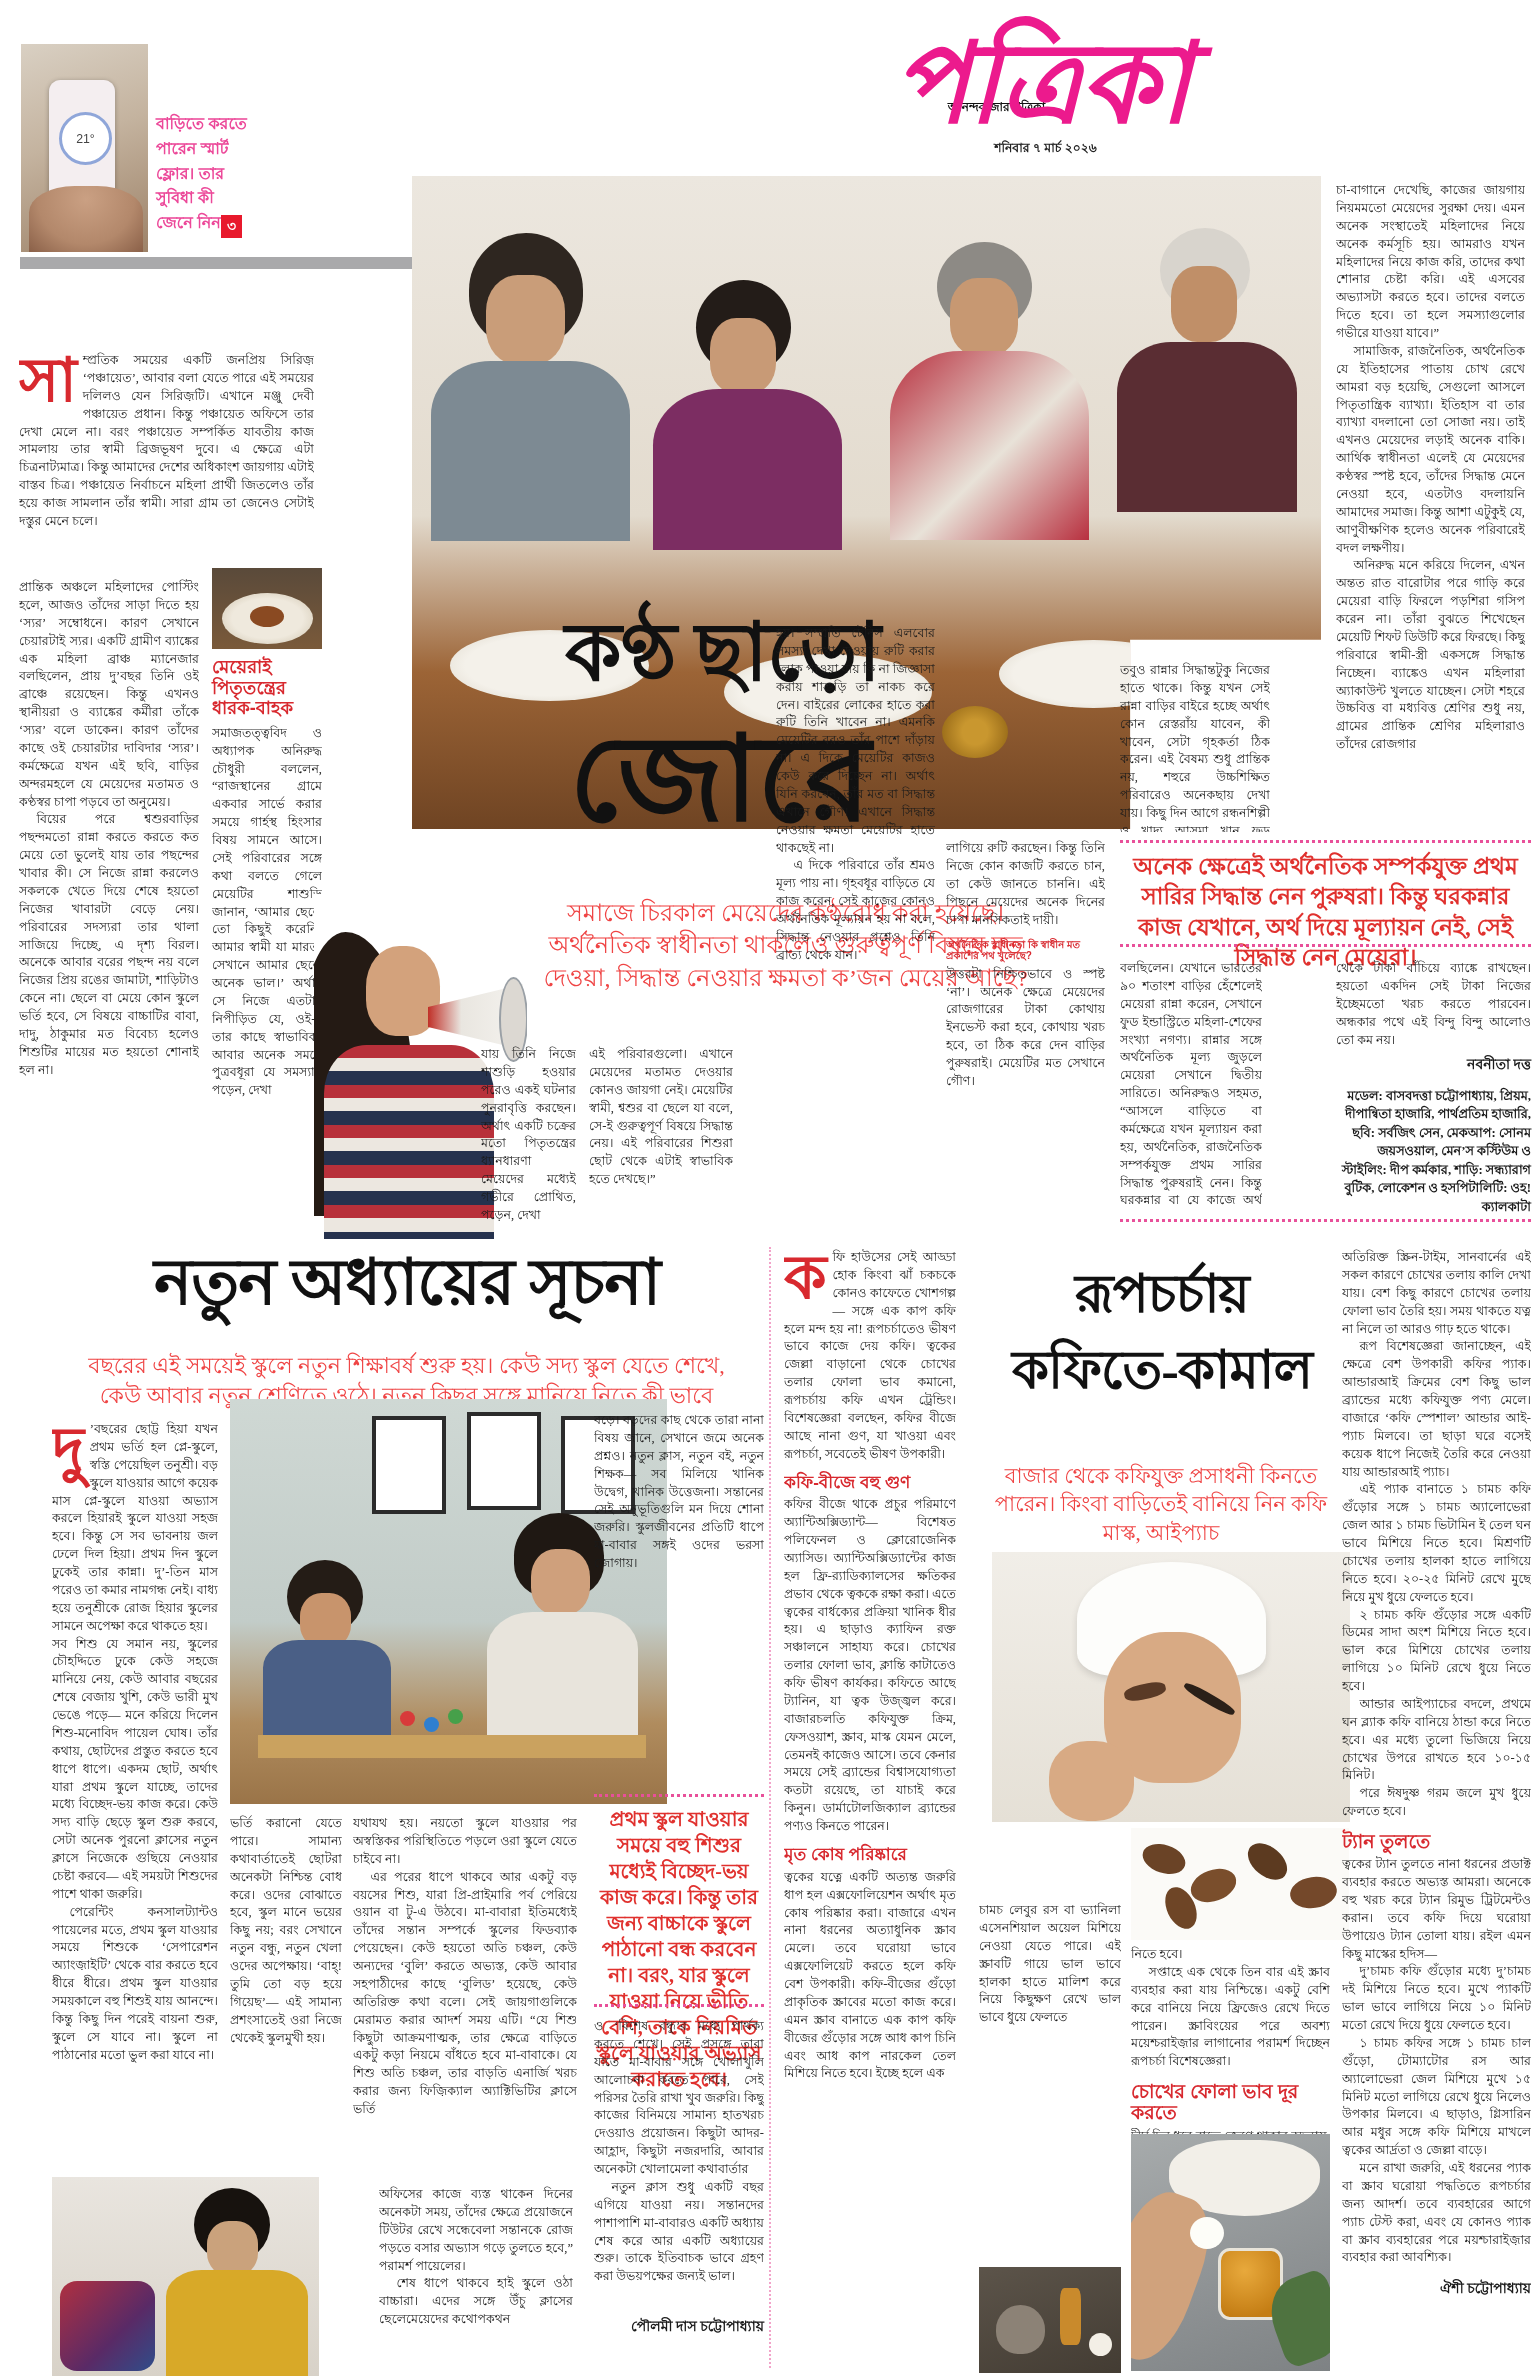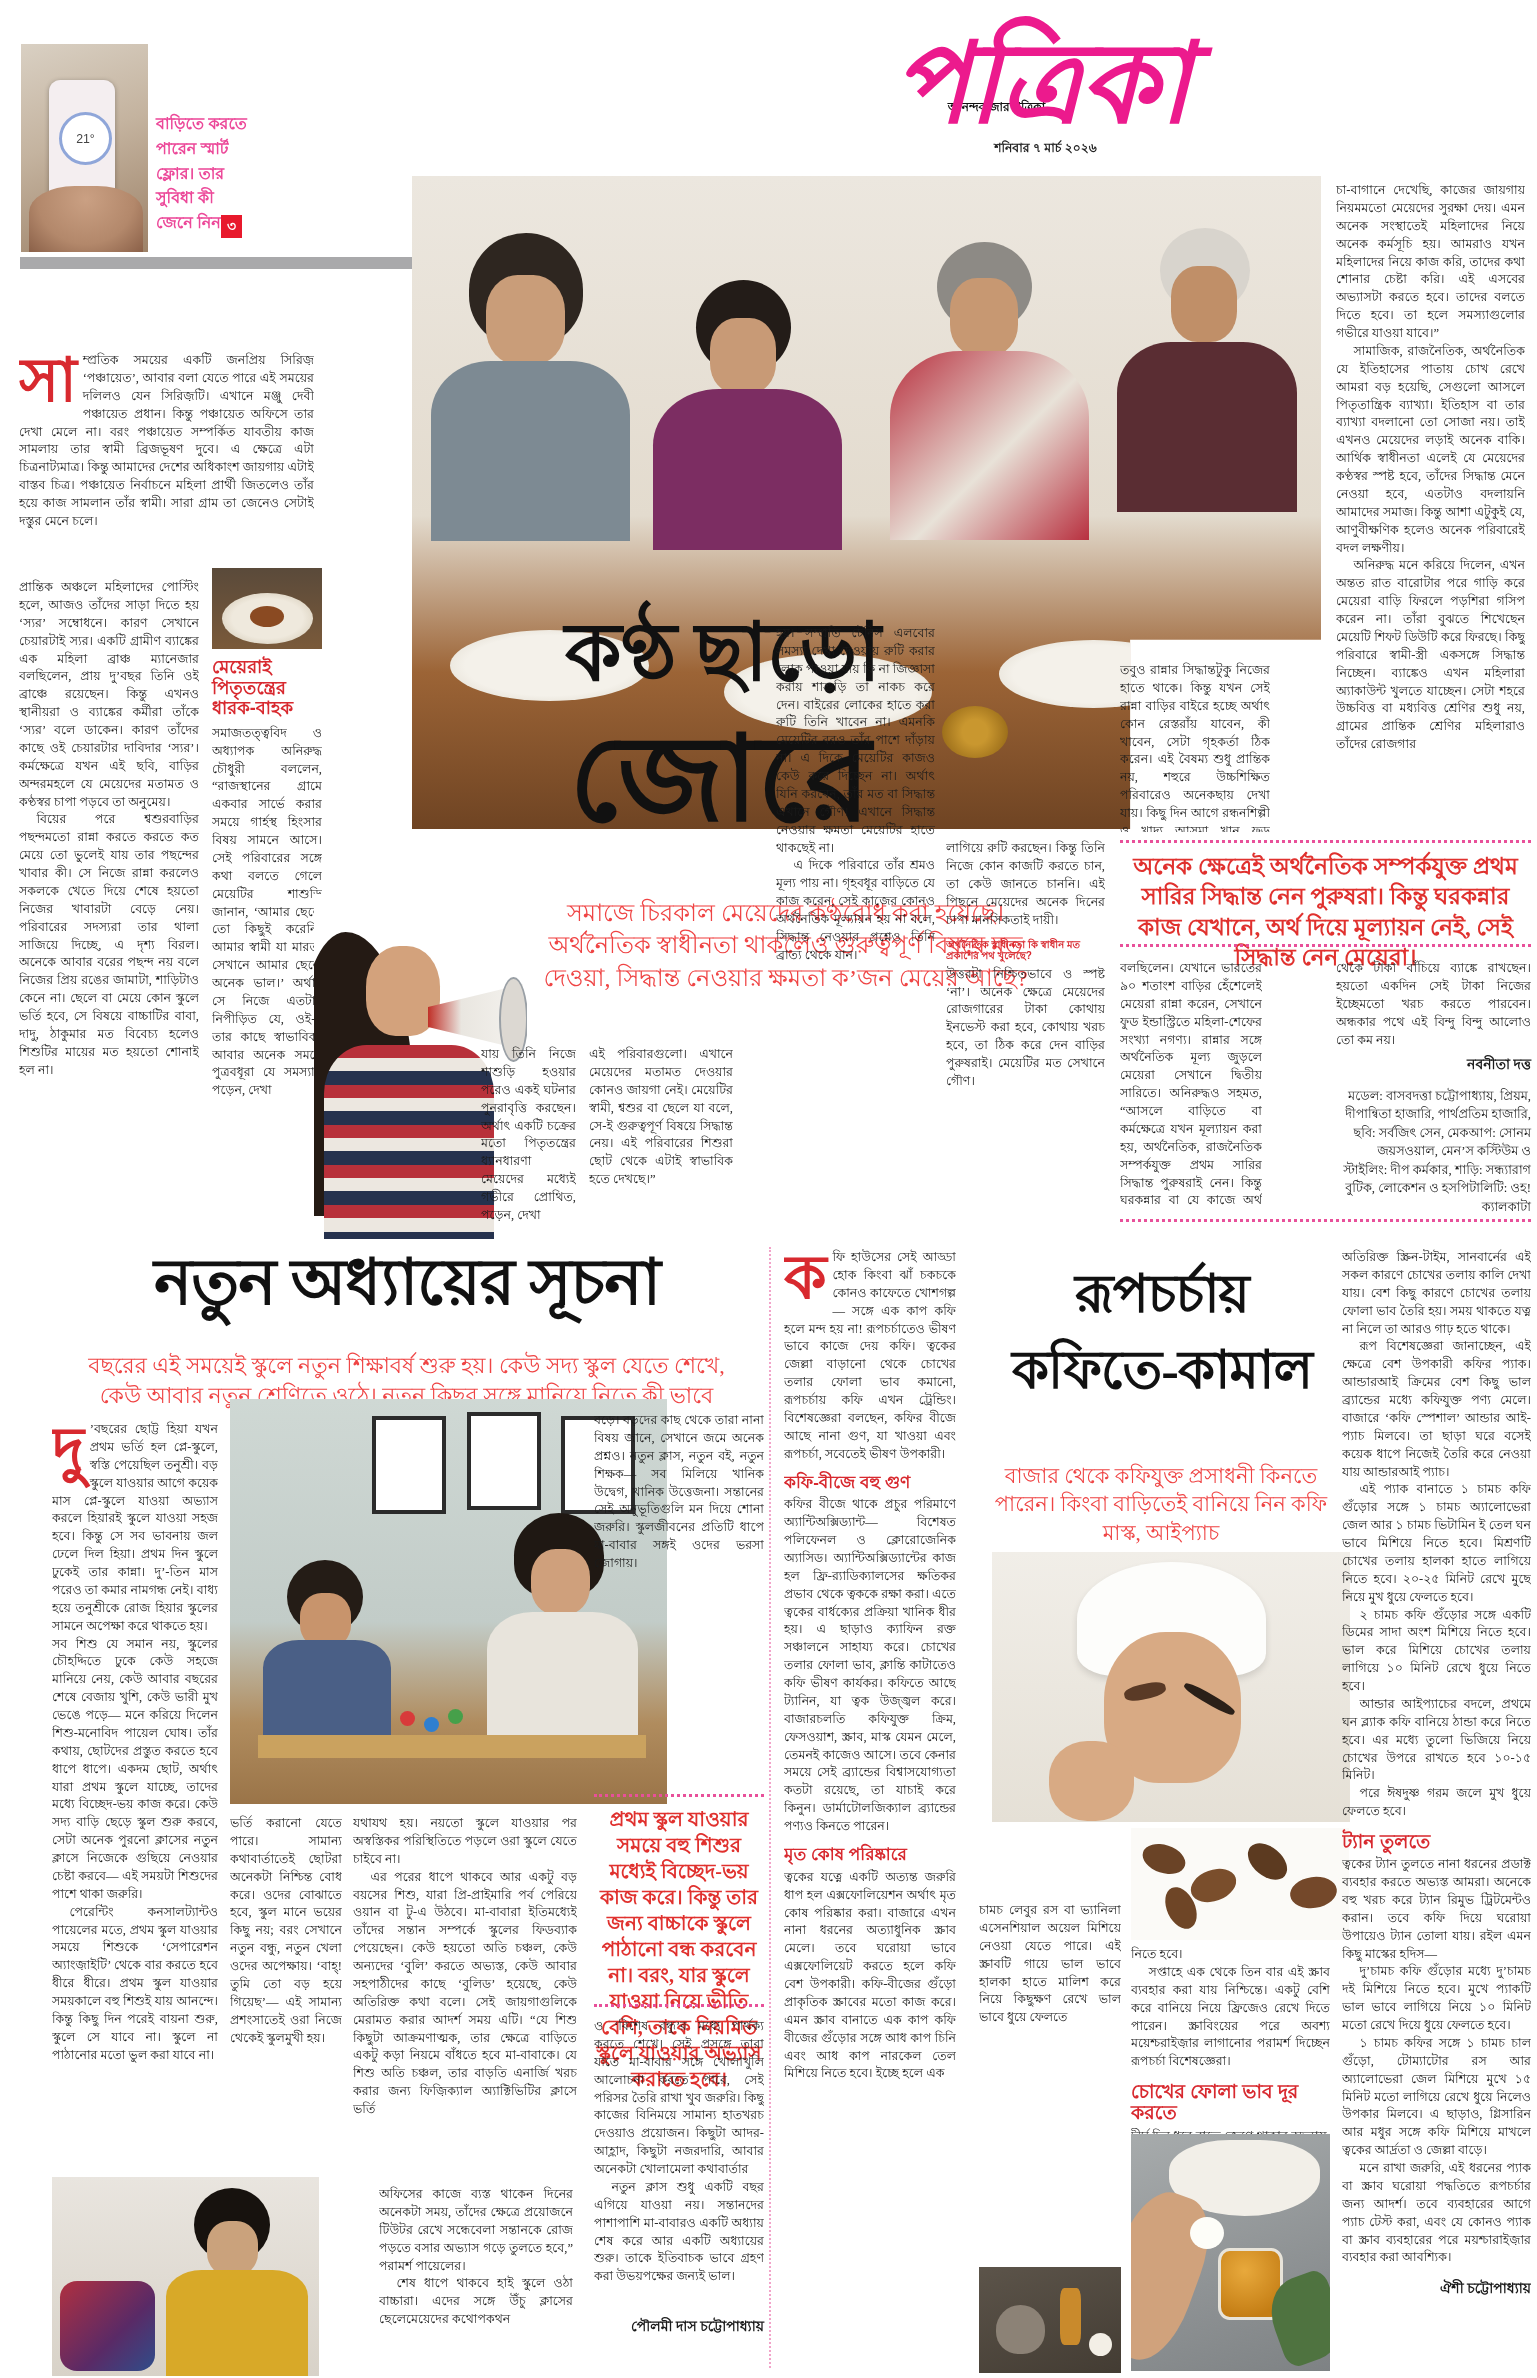--- a/index.html
+++ b/index.html
@@ -12,21 +12,21 @@
   .dropcap{float:left;font-size:61px;line-height:.82;font-weight:bold;color:#d8292f;
            padding:3.8px 5.7px 0 0;font-family:"Liberation Serif",serif;}
   .subhead{color:#d8292f;font-weight:bold;font-size:17px;line-height:1.15;margin:9.5px 0 3.8px 0;
            font-family:"Liberation Sans",sans-serif;}
   .headline{font-weight:bold;color:#111;font-family:"Liberation Serif",serif;letter-spacing:-0.9px;}
   .deck{color:#ef4444;text-align:center;line-height:1.35;}
   .pullquote{color:#e0312e;font-weight:bold;text-align:center;}
   .dotted-rule{border-top:3.8px dotted #e8509a;height:0;}
   .v-divider{border-left:2.8px dotted #f2a3c9;width:0;}
   .byline{font-weight:bold;text-align:right;font-size:14px;}
-  .credits{font-weight:normal;text-align:right;font-size:12.8px;line-height:1.45;}
+  .credits{font-weight:bold;text-align:right;font-size:12.8px;line-height:1.45;}
   .ph{position:absolute;overflow:hidden;}
   .blob{position:absolute;}
   .masthead-script{color:#ec1a8d;font-weight:bold;font-style:italic;text-align:center;
                    font-family:"DejaVu Serif",serif;letter-spacing:-1.9px;}
   .graybar{background:#a9a9ab;}
   .small-sans{font-family:"Liberation Sans",sans-serif;}
 </style>
 </head>
 <body>
 

